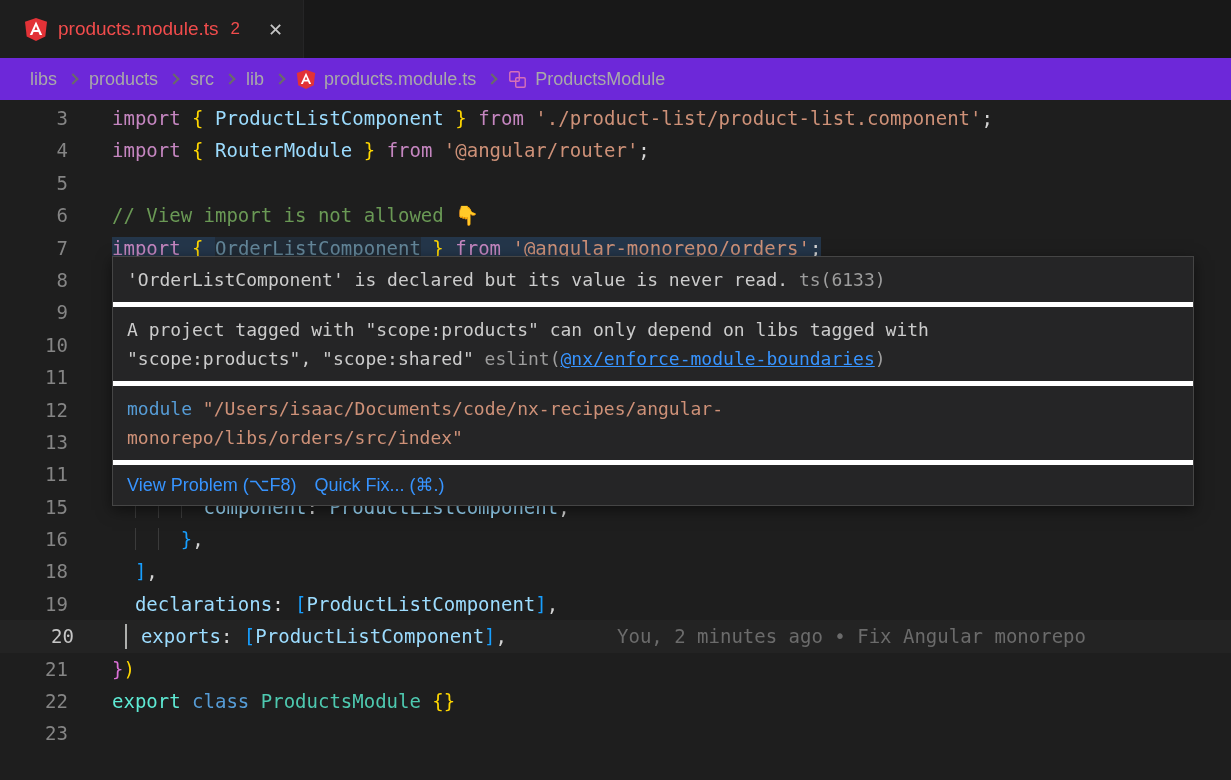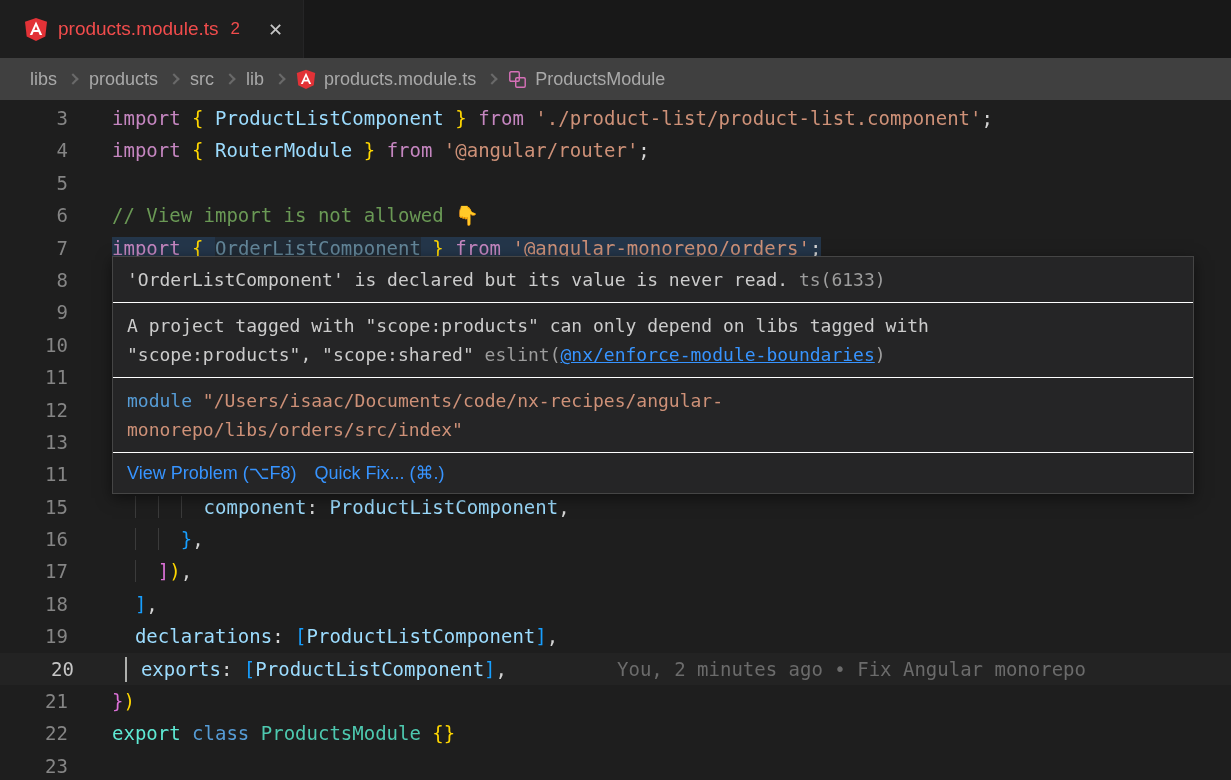--- a/index.html
+++ b/index.html
@@ -8,21 +8,21 @@
 
   
   .tabbar { height:58px; background:#181818; display:flex; align-items:stretch; }
   .tab { display:flex; align-items:center; gap:10px; padding:0 20px 0 24px; background:#1e1e1e;
          border-right:1px solid #252526; cursor:pointer; }
   .tab-label { font-family:"Liberation Sans", sans-serif; font-size:19px; color:#F14C4C; }
   .tab-badge { font-family:"Liberation Sans", sans-serif; font-size:17px; color:#F14C4C; margin-left:2px; }
   .tab-close { color:#C5C5C5; font-size:18px; margin-left:18px; font-family:"DejaVu Sans", sans-serif; }
 
   
-  .breadcrumbs { height:42px; background:#404040; display:flex; align-items:center; padding-left:30px;
+  .breadcrumbs { height:42px; background:#6d28d9; display:flex; align-items:center; padding-left:30px;
                  font-family:"Liberation Sans", sans-serif; font-size:18px; color:#A9A9A9; }
   .bc { cursor:pointer; display:flex; align-items:center; gap:8px; }
   .chev { width:8px; height:8px; border-right:2px solid #6A6A6A; border-top:2px solid #6A6A6A;
           transform:rotate(45deg); display:inline-block; margin:0 12px; }
   .bc-icon { display:inline-flex; align-items:center; }
 
   
   .editor { position:relative; padding-top:2px; height:680px; }
   .line { display:flex; height:32.4px; line-height:32.4px; font-size:19px; position:relative; }
   .line.active { background:#232323; }
@@ -34,21 +34,21 @@
            text-decoration:underline wavy #F14C4C 2px; text-underline-offset:6px; text-decoration-skip-ink:none; }
   .tk.faded { opacity:0.55; }
   .tk.ig { box-shadow:inset 1px 0 0 #3b3b3b; }
   .tk.blame { margin-left:110px; }
   .cursor { position:absolute; left:125px; top:4px; width:2px; height:25px; background:#AEAFAD; }
 
   
   .hover { position:absolute; left:112px; top:156px; width:1082px; background:#252526;
            border:1px solid #454545; z-index:5; box-shadow:0 4px 14px rgba(0,0,0,0.5);
            font-size:18px; color:#CCCCCC; }
-  .hrow { padding:8px 14px; line-height:29px; border-bottom:1px solid #ffffff; }
+  .hrow { padding:8px 14px; line-height:29px; border-bottom:5px solid #ffffff; }
   .hdim { color:#9D9D9D; }
   .hlink { color:#3794FF; text-decoration:underline; cursor:pointer; }
   .hkw { color:#569CD6; }
   .hstr { color:#CE9178; }
   .hactions { display:flex; gap:18px; padding:9px 14px; font-family:"Liberation Sans", sans-serif;
               font-size:18px; color:#3794FF; }
   .haction { cursor:pointer; }
 </style>
 </head>
 <body>
@@ -149,24 +149,20 @@
       </div>
       <div class="line">
         <div class="ln">15</div>
         <div class="code"><span class="tk">  </span><span class="tk ig">  </span><span class="tk ig">  </span><span class="tk ig">  </span><span class="tk" style="color: rgb(156, 220, 254);">component</span><span class="tk" style="color: rgb(212, 212, 212);">: </span><span class="tk" style="color: rgb(156, 220, 254);">ProductListComponent</span><span class="tk" style="color: rgb(212, 212, 212);">,</span></div>
       </div>
       <div class="line">
         <div class="ln">16</div>
         <div class="code"><span class="tk">  </span><span class="tk ig">  </span><span class="tk ig">  </span><span class="tk" style="color: rgb(23, 159, 255);">}</span><span class="tk" style="color: rgb(212, 212, 212);">,</span></div>
       </div>
       <div class="line">
-        <div class="ln">17</div>
-        <div class="code"><span class="tk">  </span><span class="tk ig">  </span><span class="tk" style="color: rgb(218, 112, 214);">]</span><span class="tk" style="color: rgb(255, 215, 0);">)</span><span class="tk" style="color: rgb(212, 212, 212);">,</span></div>
-      </div>
-      <div class="line">
         <div class="ln">18</div>
         <div class="code"><span class="tk">  </span><span class="tk" style="color: rgb(23, 159, 255);">]</span><span class="tk" style="color: rgb(212, 212, 212);">,</span></div>
       </div>
       <div class="line">
         <div class="ln">19</div>
         <div class="code"><span class="tk">  </span><span class="tk" style="color: rgb(156, 220, 254);">declarations</span><span class="tk" style="color: rgb(212, 212, 212);">: </span><span class="tk" style="color: rgb(23, 159, 255);">[</span><span class="tk" style="color: rgb(156, 220, 254);">ProductListComponent</span><span class="tk" style="color: rgb(23, 159, 255);">]</span><span class="tk" style="color: rgb(212, 212, 212);">,</span></div>
       </div>
       <div class="line active">
         <span class="cursor"></span>
         <div class="ln">20</div>

